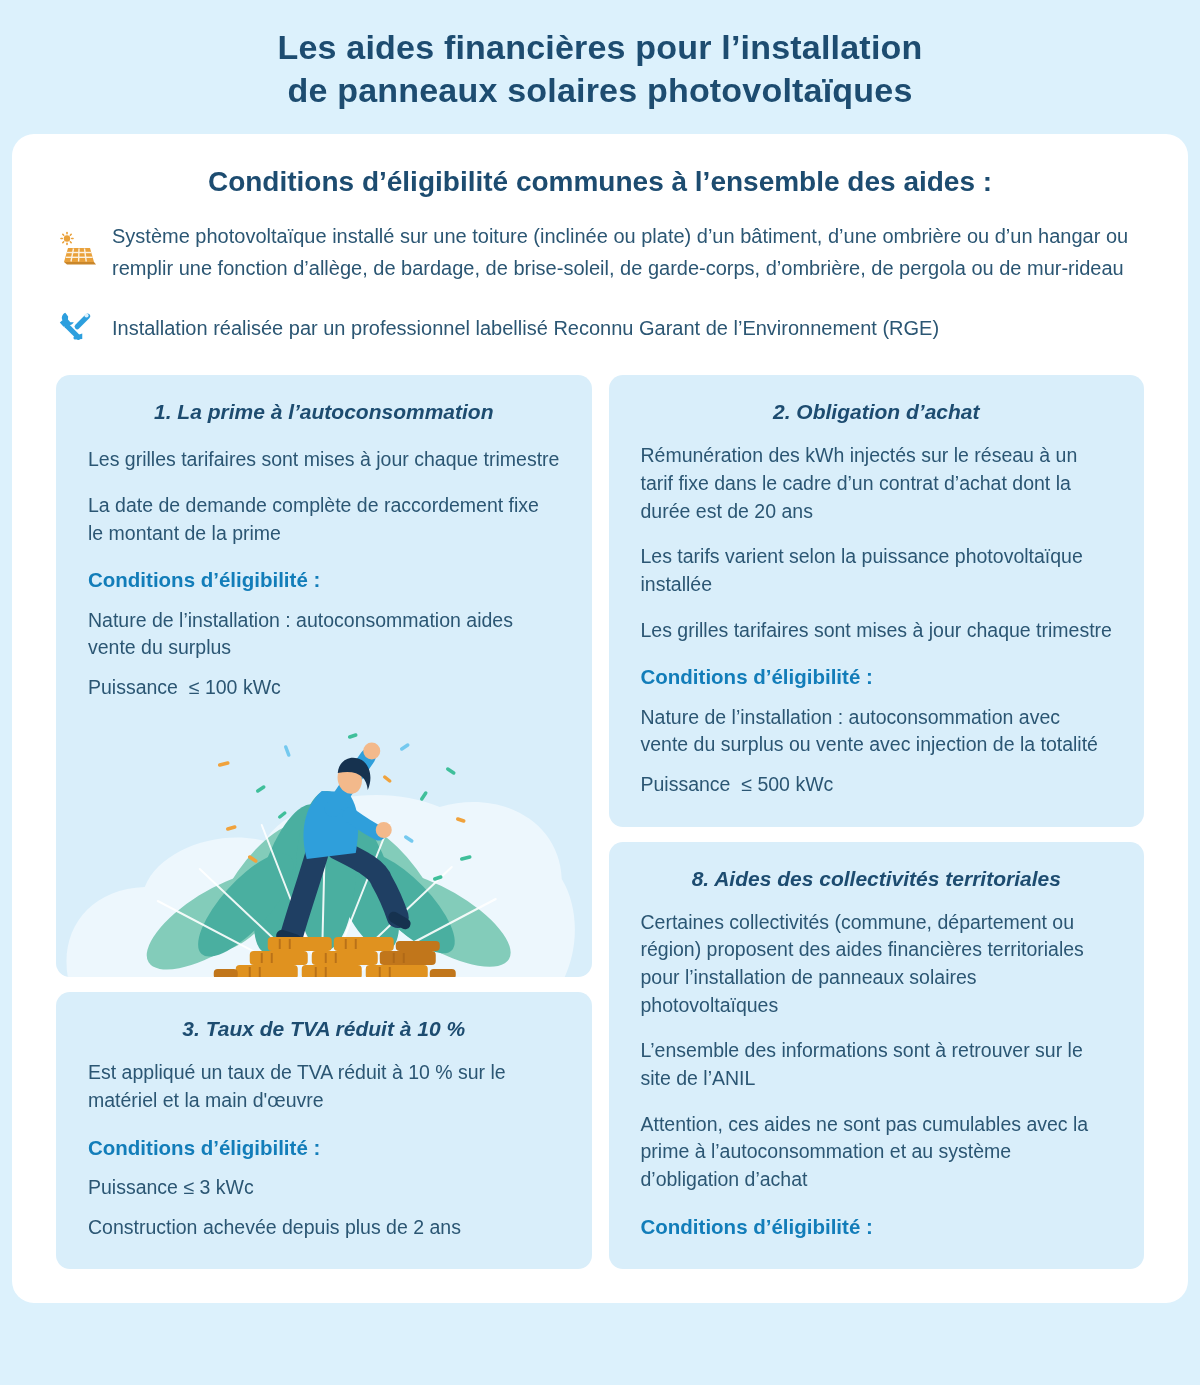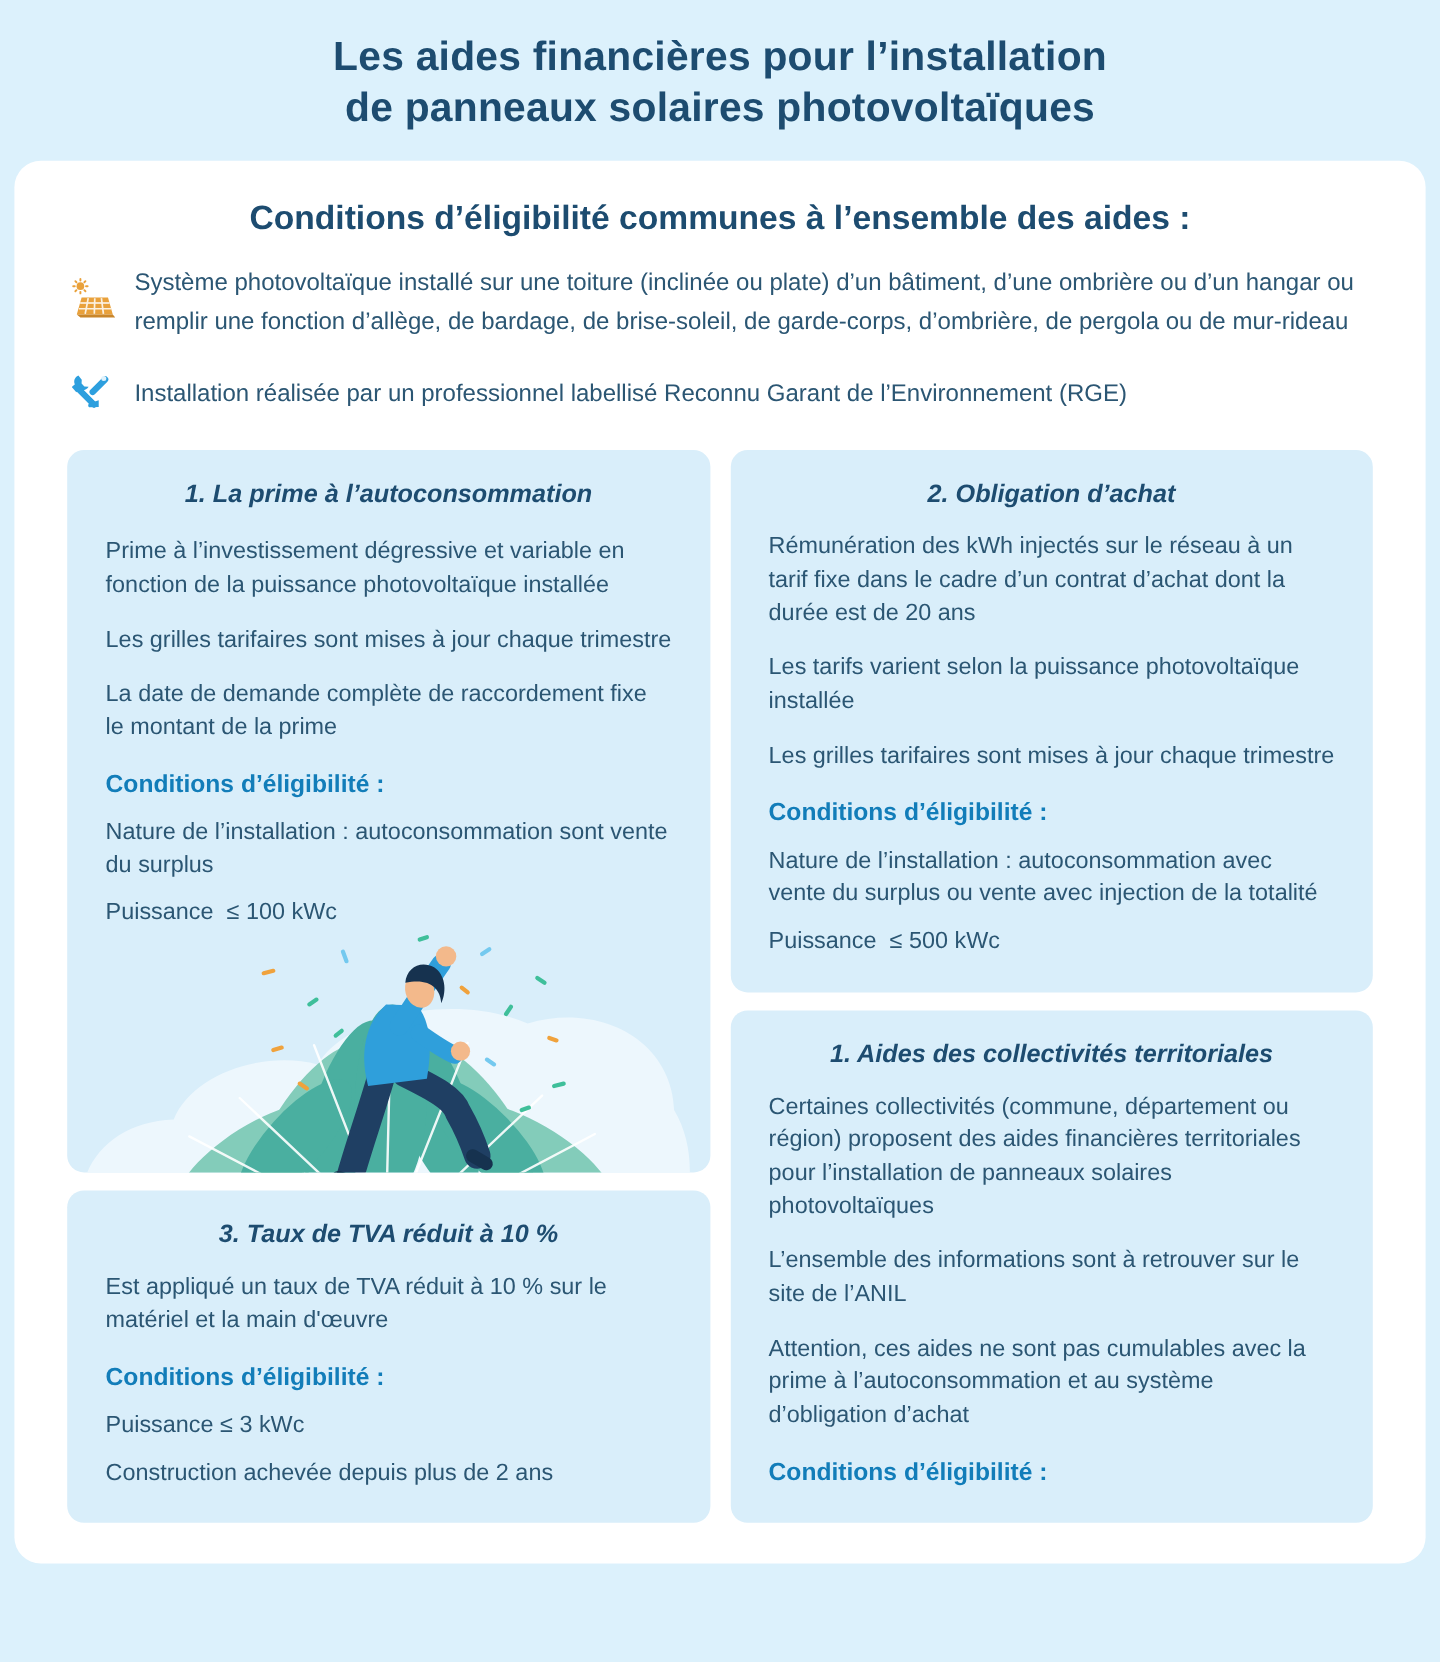--- a/index.html
+++ b/index.html
@@ -178,25 +178,24 @@
       </li>
 
     </ul>
 
     <div class="grid">
 
       <div class="col">
 
         <section class="card with-illus">
           <h3>1. La prime à l’autoconsommation</h3>
-          <p>Prime à l’investissement dégressive et variable en fonction de la puissance photovoltaïque installée</p>
           <p>Les grilles tarifaires sont mises à jour chaque trimestre</p>
           <p>La date de demande complète de raccordement fixe le montant de la prime</p>
           <p class="cond-label">Conditions d’éligibilité :</p>
-          <p class="cond">Nature de l’installation : autoconsommation sont vente du surplus</p>
+          <p class="cond">Nature de l’installation : autoconsommation aides vente du surplus</p>
           <p class="cond">Puissance  ≤ 100 kWc</p>
 
           <div class="illus">
             <svg viewBox="0 0 548 248" preserveAspectRatio="xMidYMax slice">
 
               <path d="M18 248 C10 200 40 160 95 158 C110 120 170 100 215 112 C240 70 330 52 390 78
                        C450 60 510 92 512 150 C530 180 528 220 515 248 Z" fill="#edf7fd"></path>
 
               <g fill="#83ccba">
                 <ellipse cx="165" cy="192" rx="78" ry="30" transform="rotate(-32 165 192)"></ellipse>
@@ -315,21 +314,21 @@
           <h3>2. Obligation d’achat</h3>
           <p>Rémunération des kWh injectés sur le réseau à un tarif fixe dans le cadre d’un contrat d’achat dont la durée est de 20 ans</p>
           <p>Les tarifs varient selon la puissance photovoltaïque installée</p>
           <p>Les grilles tarifaires sont mises à jour chaque trimestre</p>
           <p class="cond-label">Conditions d’éligibilité :</p>
           <p class="cond">Nature de l’installation : autoconsommation avec vente du surplus ou vente avec injection de la totalité</p>
           <p class="cond">Puissance  ≤ 500 kWc</p>
         </section>
 
         <section class="card">
-          <h3>1. Aides des collectivités territoriales</h3>
+          <h3>8. Aides des collectivités territoriales</h3>
           <p>Certaines collectivités (commune, département ou région) proposent des aides financières territoriales pour l’installation de panneaux solaires photovoltaïques</p>
           <p>L’ensemble des informations sont à retrouver sur le site de l’ANIL</p>
           <p>Attention, ces aides ne sont pas cumulables avec la prime à l’autoconsommation et au système d’obligation d’achat</p>
           <p class="cond-label">Conditions d’éligibilité :</p>
 
         </section>
       </div>
 
     </div>
   </main>

